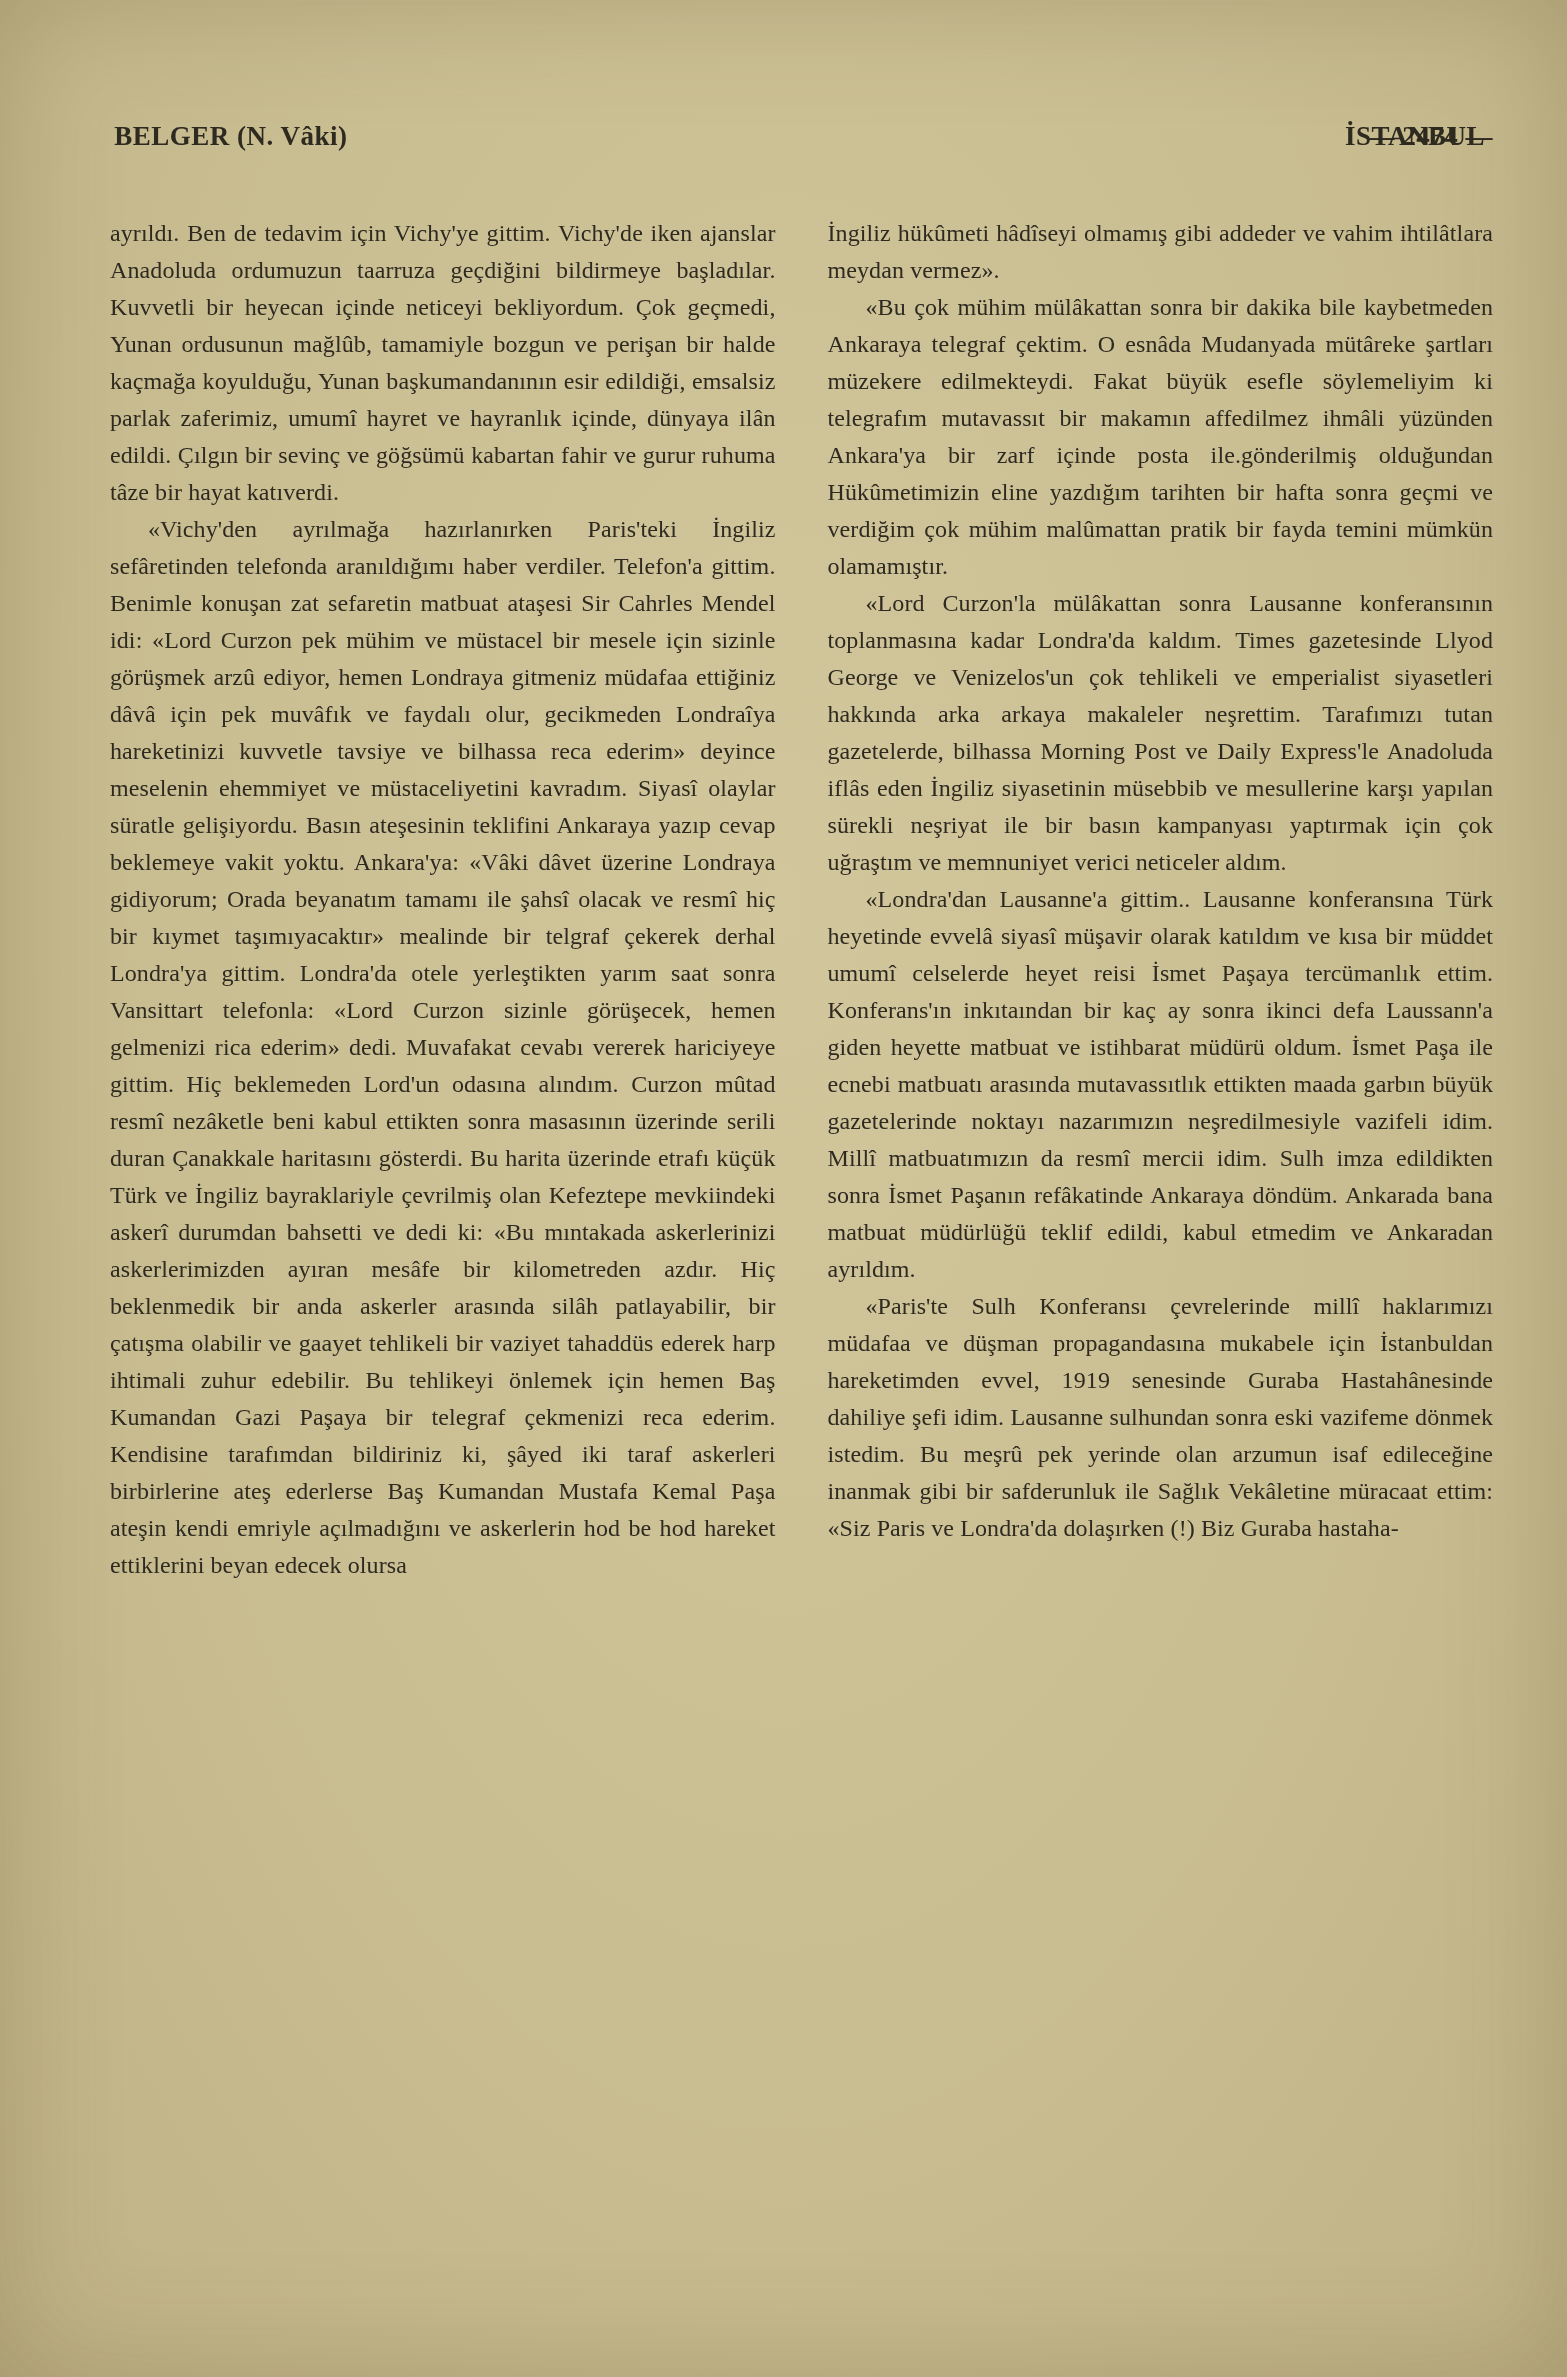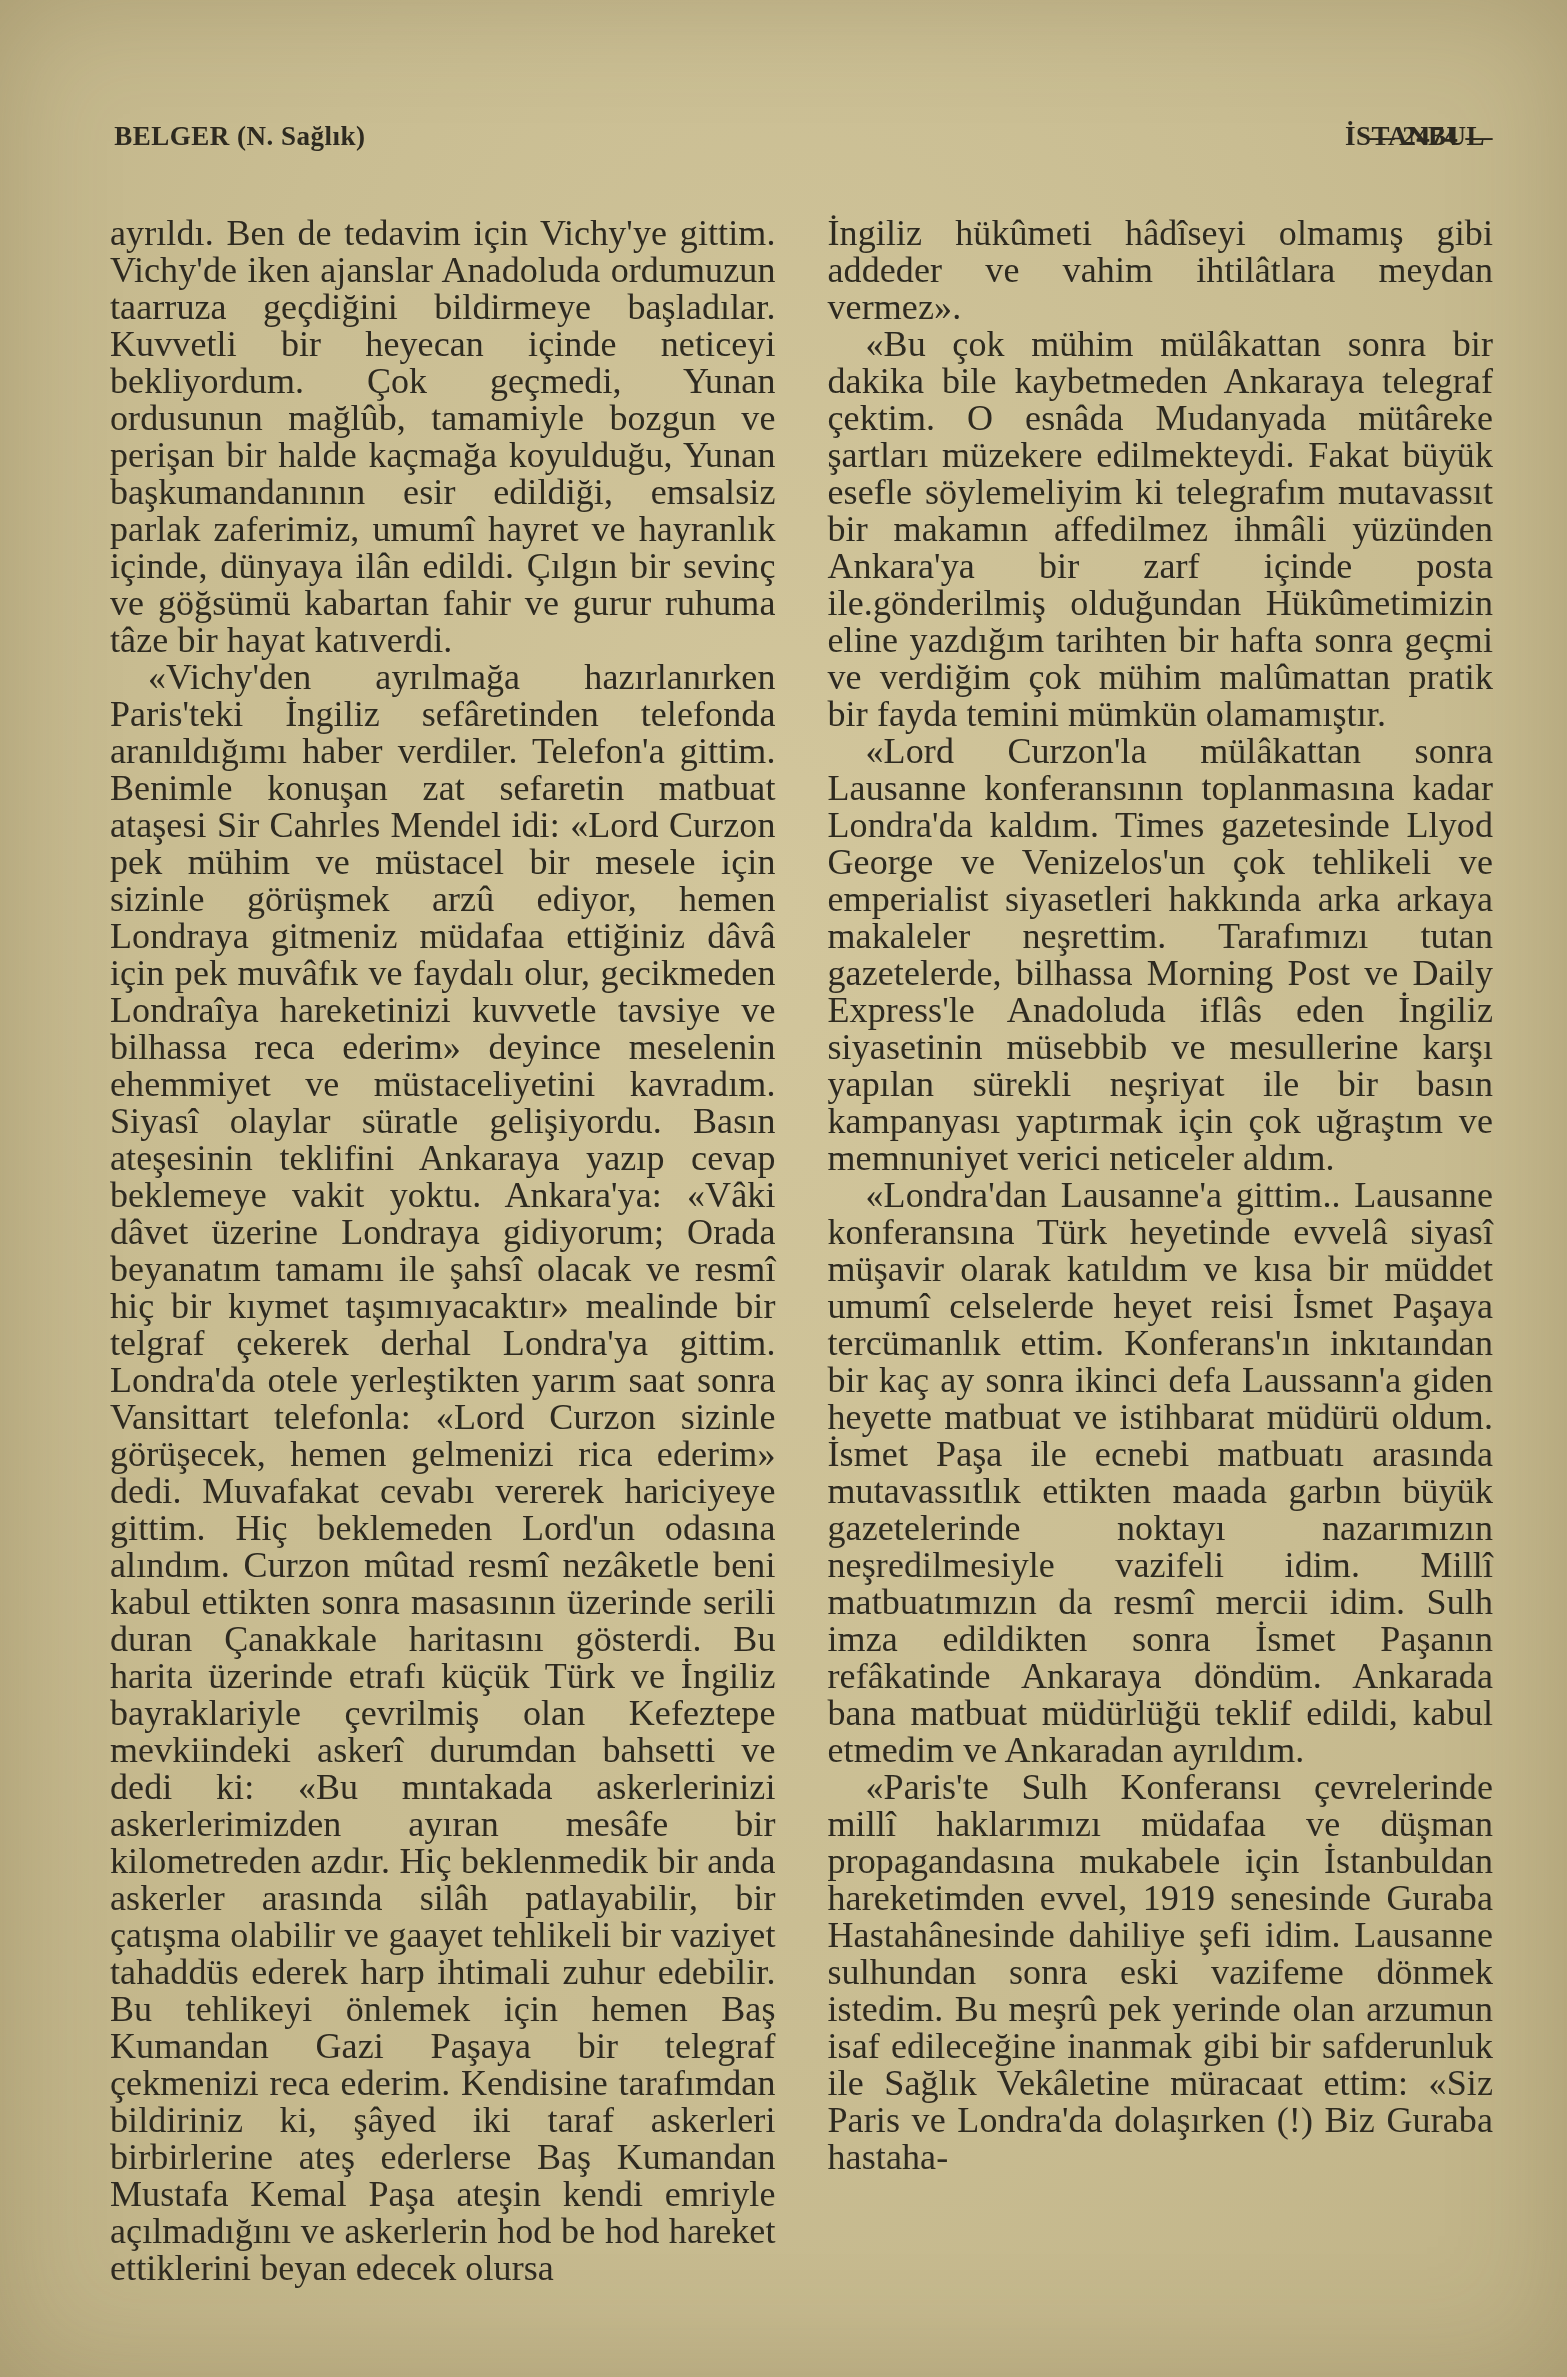--- a/index.html
+++ b/index.html
@@ -48,39 +48,39 @@
     position: absolute;
     right: 8px;
     top: 0;
   }
   .text-columns {
     display: flex;
     gap: 52px;
   }
   .column {
     flex: 1 1 0;
-    font-size: 36px;
+    font-size: 24px;
     line-height: 37px;
     text-align: justify;
     letter-spacing: 0.1px;
   }
   .para {
     margin: 0;
   }
   .para.indent {
     text-indent: 38px;
   }
 </style>
 </head>
 <body>
 
 <div class="page">
 
   <div class="page-header">
-    <span class="header-left">BELGER (N. Sağlık)</span>
+    <span class="header-left">BELGER (N. Vâki)</span>
     <span class="header-center">— 2474 —</span>
     <span class="header-right">İSTANBUL</span>
   </div>
 
   <div class="text-columns">
     <div class="column">
         <p class="para">ayrıldı. Ben de tedavim için Vichy'ye gittim. Vichy'de iken ajanslar Anadoluda ordumuzun taarruza geçdiğini bildirmeye başladılar. Kuvvetli bir heyecan içinde neticeyi bekliyordum. Çok geçmedi, Yunan ordusunun mağlûb, tamamiyle bozgun ve perişan bir halde kaçmağa koyulduğu, Yunan başkumandanının esir edildiği, emsalsiz parlak zaferimiz, umumî hayret ve hayranlık içinde, dünyaya ilân edildi. Çılgın bir sevinç ve göğsümü kabartan fahir ve gurur ruhuma tâze bir hayat katıverdi.</p>
         <p class="para indent">«Vichy'den ayrılmağa hazırlanırken Paris'teki İngiliz sefâretinden telefonda aranıldığımı haber verdiler. Telefon'a gittim. Benimle konuşan zat sefaretin matbuat ataşesi Sir Cahrles Mendel idi: «Lord Curzon pek mühim ve müstacel bir mesele için sizinle görüşmek arzû ediyor, hemen Londraya gitmeniz müdafaa ettiğiniz dâvâ için pek muvâfık ve faydalı olur, gecikmeden Londraîya hareketinizi kuvvetle tavsiye ve bilhassa reca ederim» deyince meselenin ehemmiyet ve müstaceliyetini kavradım. Siyasî olaylar süratle gelişiyordu. Basın ateşesinin teklifini Ankaraya yazıp cevap beklemeye vakit yoktu. Ankara'ya: «Vâki dâvet üzerine Londraya gidiyorum; Orada beyanatım tamamı ile şahsî olacak ve resmî hiç bir kıymet taşımıyacaktır» mealinde bir telgraf çekerek derhal Londra'ya gittim. Londra'da otele yerleştikten yarım saat sonra Vansittart telefonla: «Lord Curzon sizinle görüşecek, hemen gelmenizi rica ederim» dedi. Muvafakat cevabı vererek hariciyeye gittim. Hiç beklemeden Lord'un odasına alındım. Curzon mûtad resmî nezâketle beni kabul ettikten sonra masasının üzerinde serili duran Çanakkale haritasını gösterdi. Bu harita üzerinde etrafı küçük Türk ve İngiliz bayraklariyle çevrilmiş olan Kefeztepe mevkiindeki askerî durumdan bahsetti ve dedi ki: «Bu mıntakada askerlerinizi askerlerimizden ayıran mesâfe bir kilometreden azdır. Hiç beklenmedik bir anda askerler arasında silâh patlayabilir, bir çatışma olabilir ve gaayet tehlikeli bir vaziyet tahaddüs ederek harp ihtimali zuhur edebilir. Bu tehlikeyi önlemek için hemen Baş Kumandan Gazi Paşaya bir telegraf çekmenizi reca ederim. Kendisine tarafımdan bildiriniz ki, şâyed iki taraf askerleri birbirlerine ateş ederlerse Baş Kumandan Mustafa Kemal Paşa ateşin kendi emriyle açılmadığını ve askerlerin hod be hod hareket ettiklerini beyan edecek olursa</p>
       </div>
     <div class="column">

